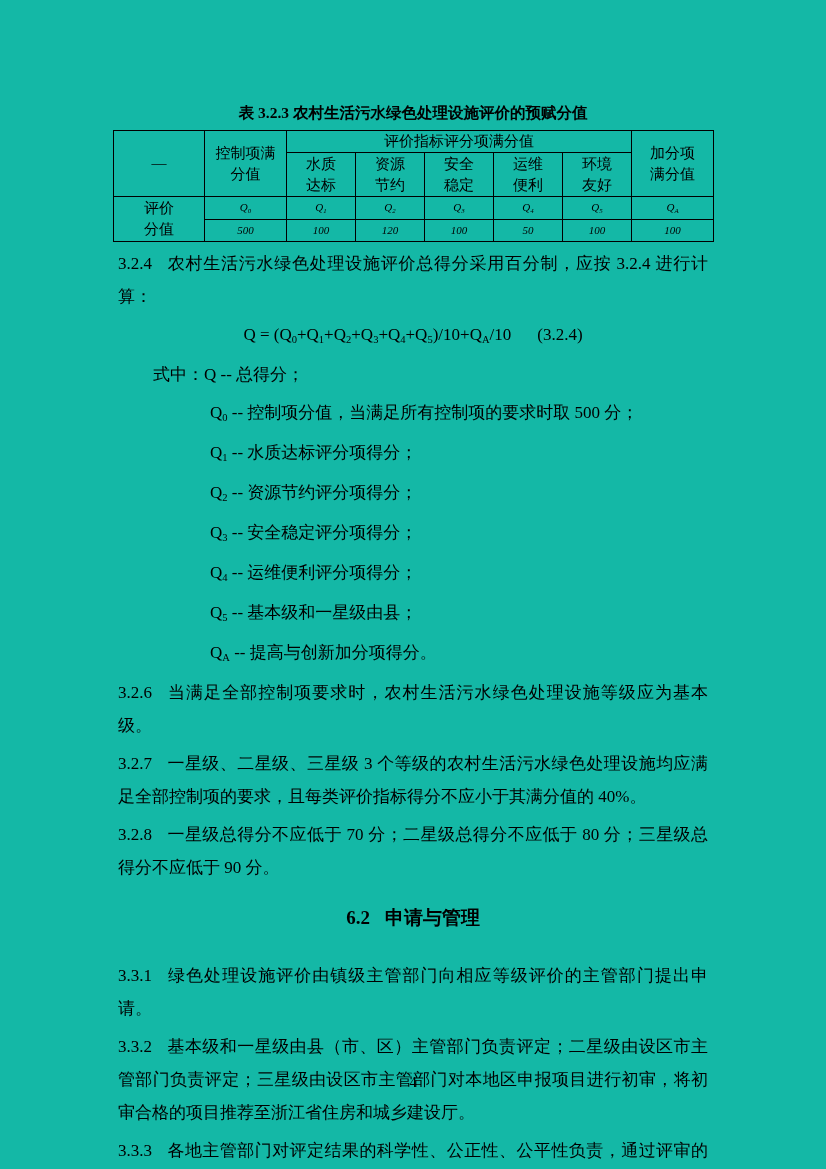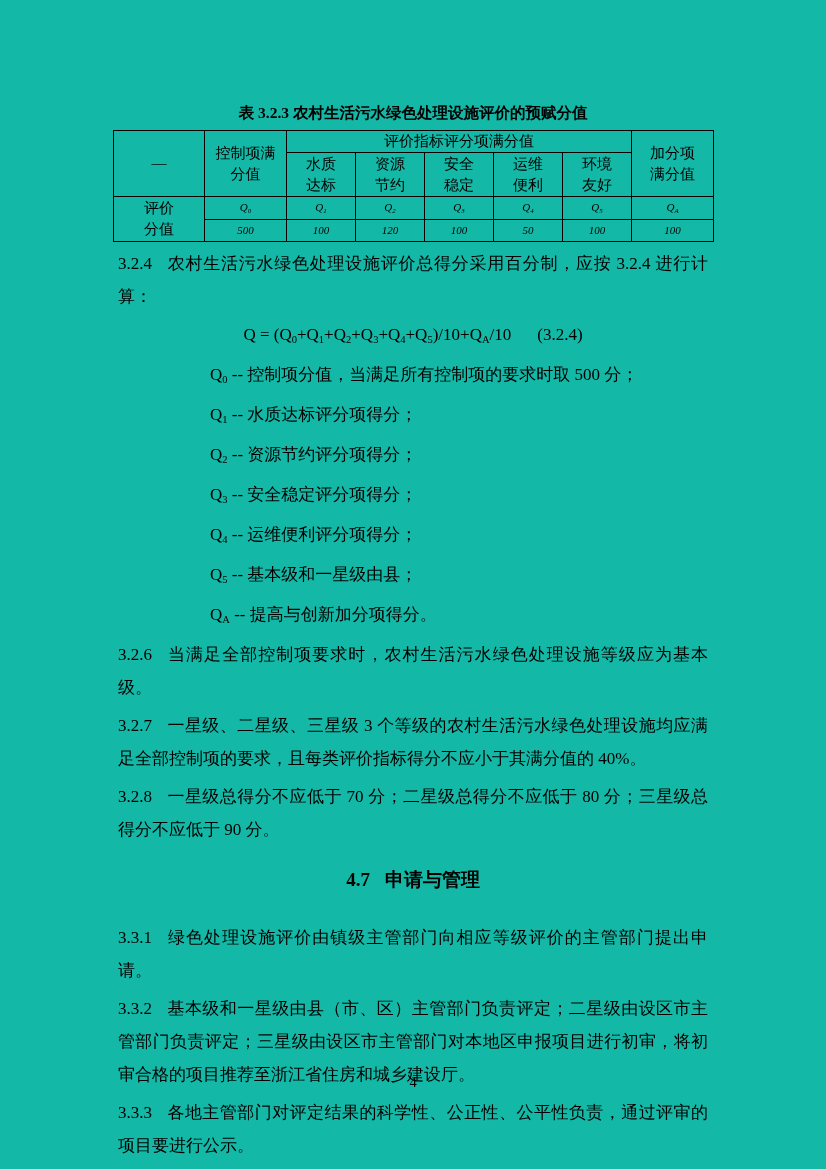--- a/index.html
+++ b/index.html
@@ -139,34 +139,35 @@
       </tr>
     </tbody>
       </table>
 
     <div class="body">
 
       <p><span class="cnum">3.2.4</span><span>农村生活污水绿色处理设施评价总得分采用百分制，应按 3.2.4 进行计算：</span></p>
 
       <div class="formula-line"><span><span>Q = (Q</span><sub>0</sub><span>+Q</span><sub>1</sub><span>+Q</span><sub>2</sub><span>+Q</span><sub>3</sub><span>+Q</span><sub>4</sub><span>+Q</span><sub>5</sub><span>)/10+Q</span><sub>A</sub><span>/10</span></span><span class="eq-gap"></span><span>(3.2.4)</span></div>
 
+      <p class="where">式中：Q -- 总得分；</p>
 
       <p class="def"><span>Q</span><sub>0</sub><span> -- 控制项分值，当满足所有控制项的要求时取 500 分；</span></p>
       <p class="def"><span>Q</span><sub>1</sub><span> -- 水质达标评分项得分；</span></p>
       <p class="def"><span>Q</span><sub>2</sub><span> -- 资源节约评分项得分；</span></p>
       <p class="def"><span>Q</span><sub>3</sub><span> -- 安全稳定评分项得分；</span></p>
       <p class="def"><span>Q</span><sub>4</sub><span> -- 运维便利评分项得分；</span></p>
       <p class="def"><span>Q</span><sub>5</sub><span> -- 基本级和一星级由县；</span></p>
       <p class="def"><span>Q</span><sub>A</sub><span> -- 提高与创新加分项得分。</span></p>
 
       <p><span class="cnum">3.2.6</span><span>当满足全部控制项要求时，农村生活污水绿色处理设施等级应为基本级。</span></p>
       <p><span class="cnum">3.2.7</span><span>一星级、二星级、三星级 3 个等级的农村生活污水绿色处理设施均应满足全部控制项的要求，且每类评价指标得分不应小于其满分值的 40%。</span></p>
       <p><span class="cnum">3.2.8</span><span>一星级总得分不应低于 70 分；二星级总得分不应低于 80 分；三星级总得分不应低于 90 分。</span></p>
 
-      <h2 class="section"><span class="hnum">4.7</span><span>申请与管理</span></h2>
+      <h2 class="section"><span class="hnum">6.2</span><span>申请与管理</span></h2>
 
       <p><span class="cnum">3.3.1</span><span>绿色处理设施评价由镇级主管部门向相应等级评价的主管部门提出申请。</span></p>
       <p><span class="cnum">3.3.2</span><span>基本级和一星级由县（市、区）主管部门负责评定；二星级由设区市主管部门负责评定；三星级由设区市主管部门对本地区申报项目进行初审，将初审合格的项目推荐至浙江省住房和城乡建设厅。</span></p>
       <p><span class="cnum">3.3.3</span><span>各地主管部门对评定结果的科学性、公正性、公平性负责，通过评审的项目要进行公示。</span></p>
 
     </div>
   </div>
 
   <div class="page-num">4</div>
 </div>

